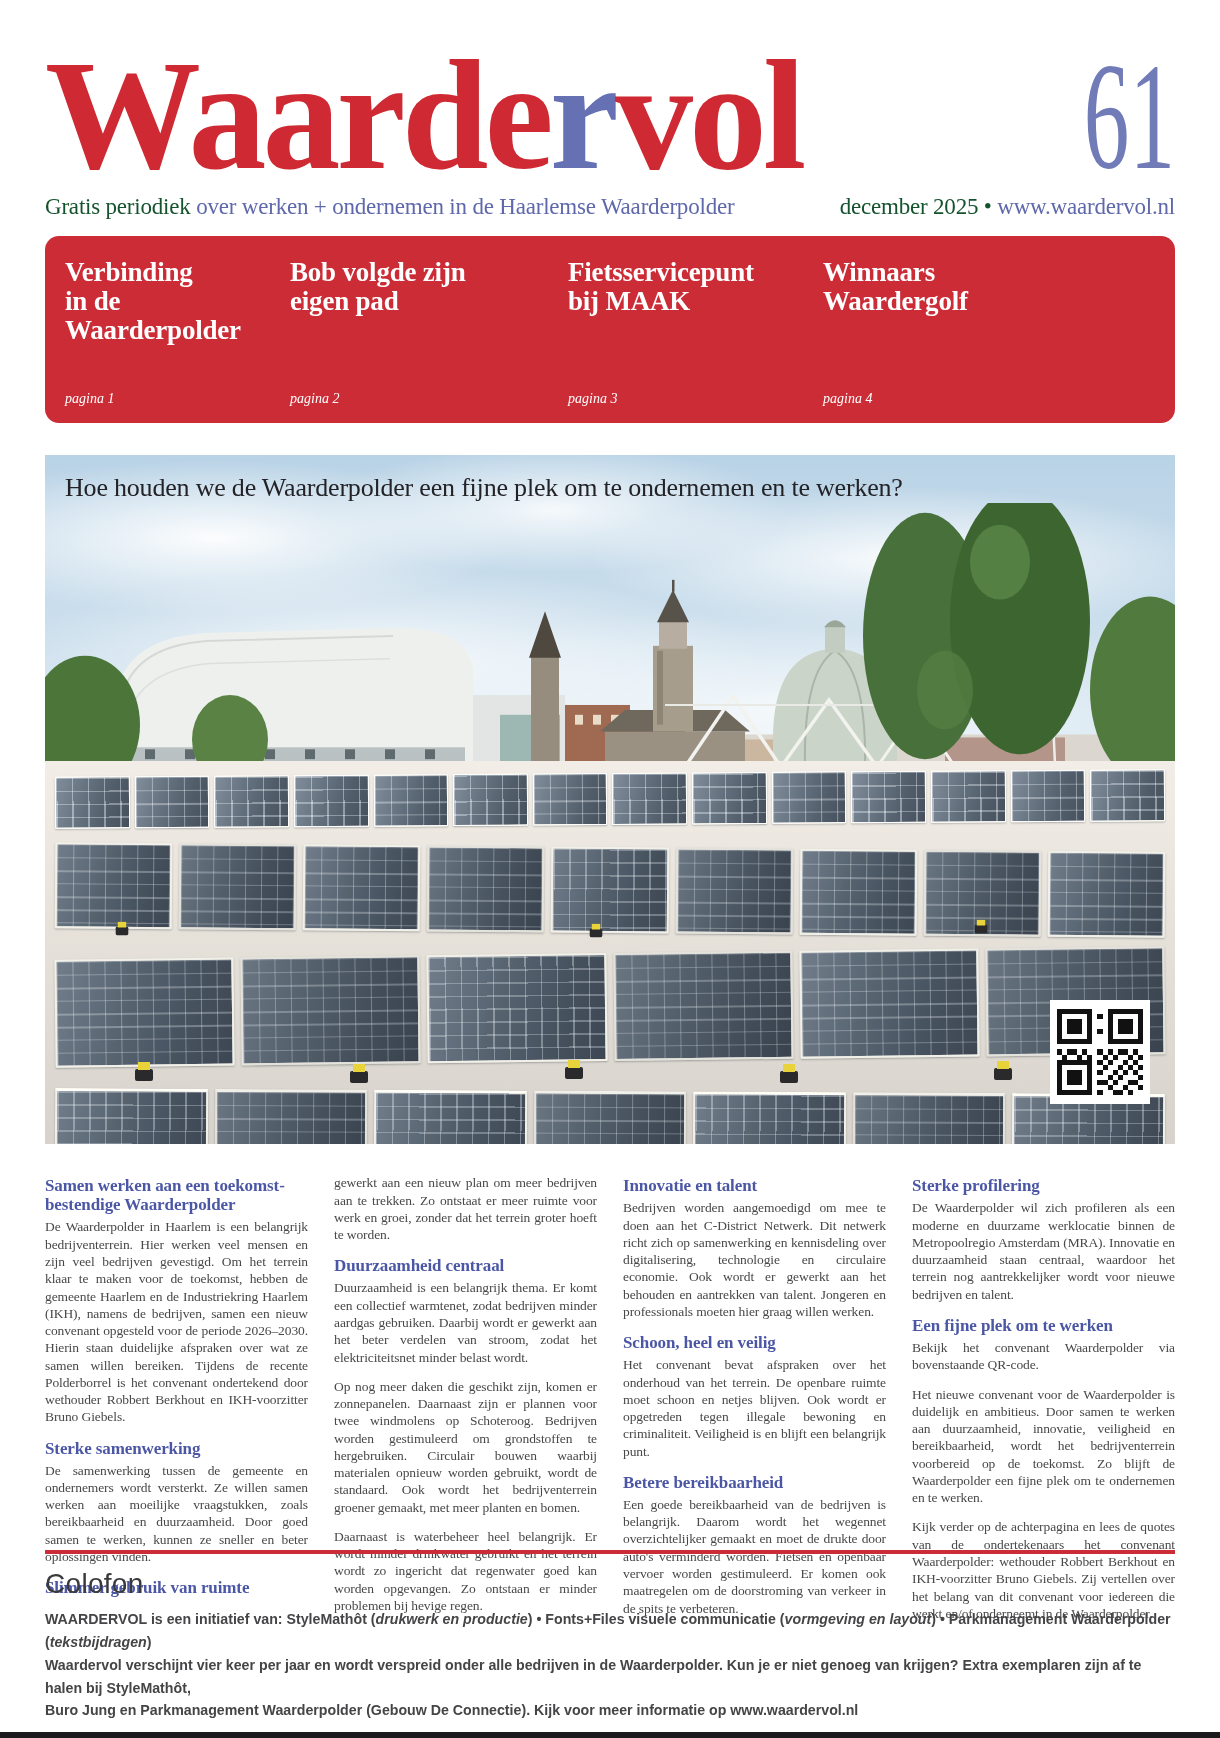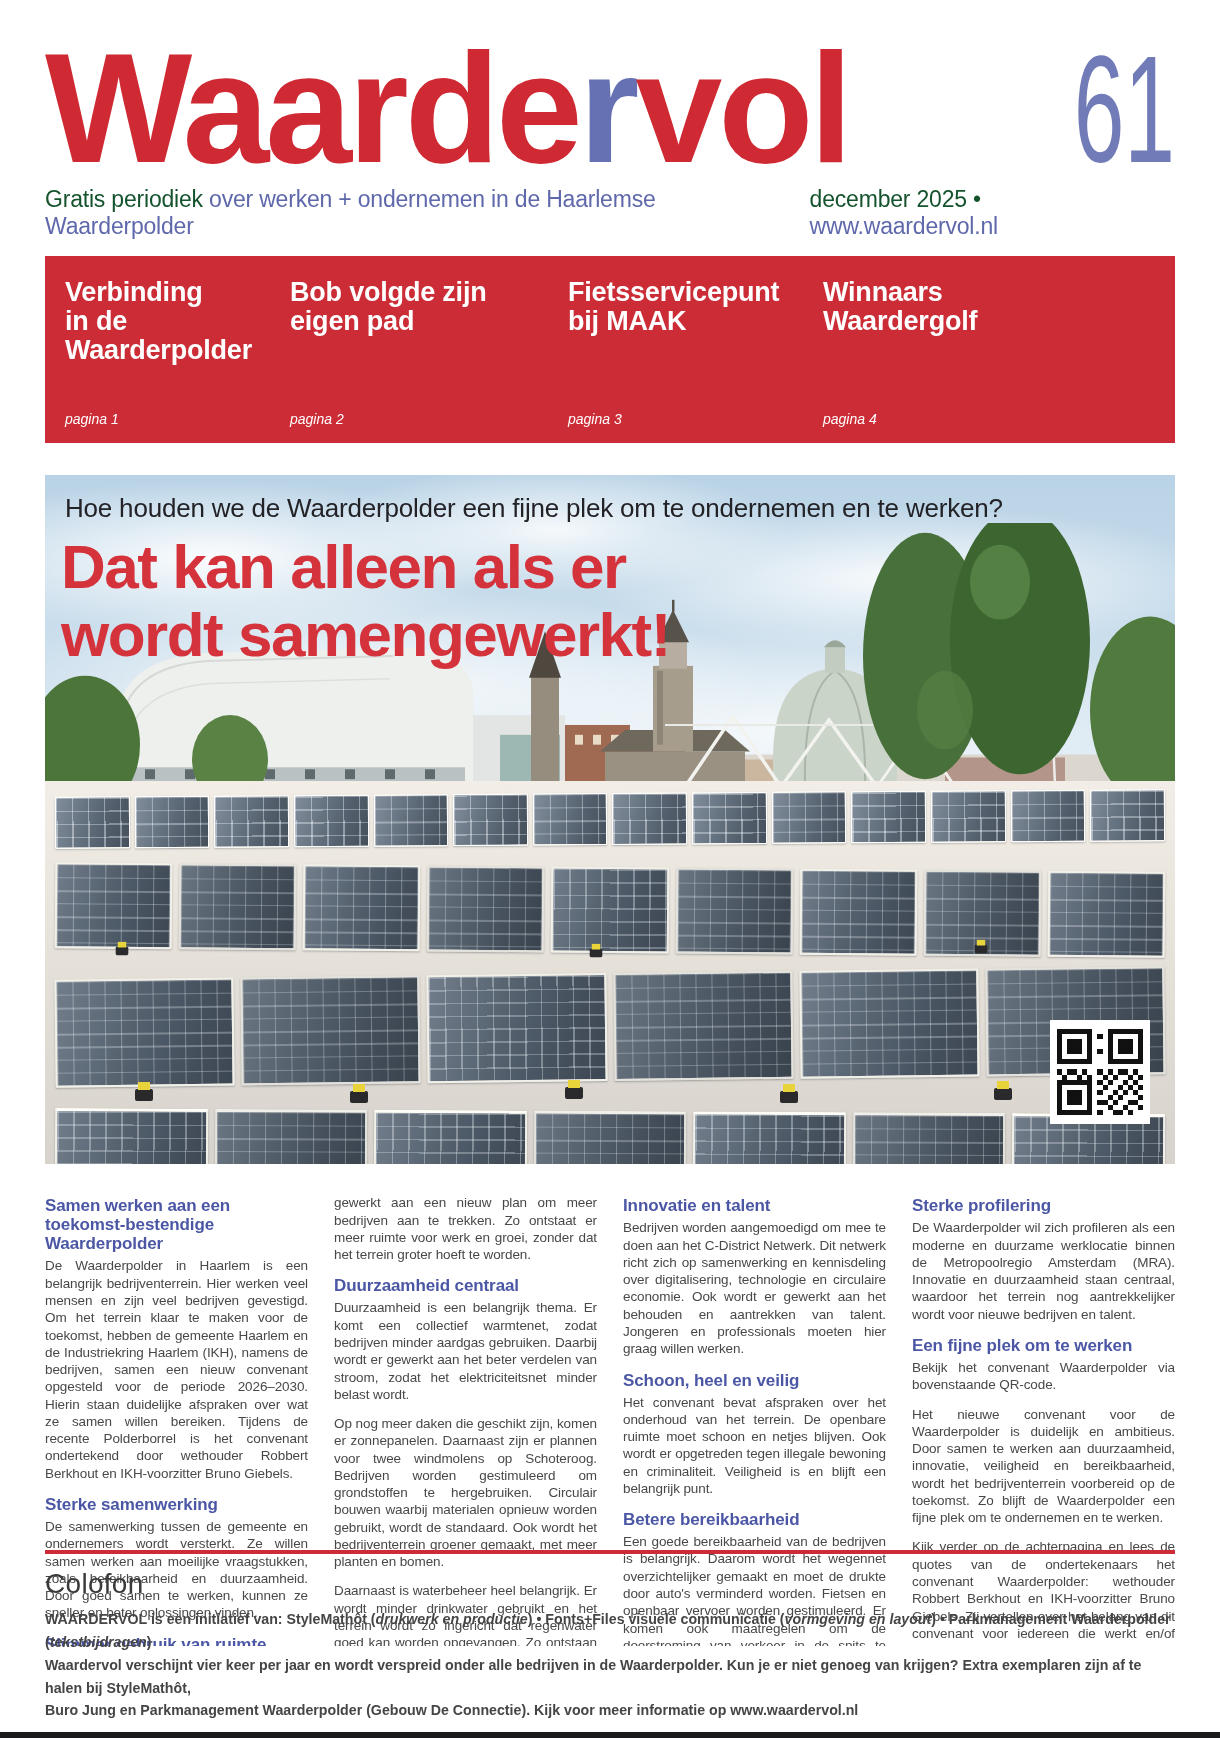--- a/index.html
+++ b/index.html
@@ -1,34 +1,34 @@
 <!DOCTYPE html>
 <html lang="nl"><head>
 <meta charset="utf-8">
 <style>
   html,body{margin:0;padding:0;background:#fff;}
   .page{position:relative;width:1220px;height:1738px;background:#fff;overflow:hidden;
         font-family:"Liberation Sans","DejaVu Sans",sans-serif;}
-  .content{padding:4px 45px;}
+  .content{padding:12px 45px;font-family:Liberation Serif, serif;}
 
   
   .logo-row{display:flex;justify-content:space-between;align-items:baseline;padding-top:34px;}
   .logo{margin:0;font-size:156px;line-height:.9;font-weight:700;letter-spacing:-4px;white-space:nowrap;}
   .logo-red{color:#cf2a33;}
   .logo-blue{color:#6571b2;}
   .issue{font-size:152px;line-height:.8;color:#707bb7;font-weight:400;
          transform:scaleX(.6);transform-origin:bottom right;}
   .tagline-row{display:flex;justify-content:space-between;align-items:baseline;margin-top:8px;
                font-size:23px;font-weight:500;letter-spacing:-.2px;}
   .t-red{color:#14532d;}
   .t-blue{color:#5e68ab;}
 
   
   .teasers{display:grid;grid-template-columns:225px 278px 255px 1fr;background:#cb2c36;
-           margin-top:16px;height:187px;padding:22px 0 16px 20px;box-sizing:border-box;}
+           margin-top:16px;height:187px;padding:22px 0 16px 20px;box-sizing:border-box;border-radius:14px;}
   .teaser{display:flex;flex-direction:column;justify-content:space-between;}
   .teaser-title{color:#fff;font-weight:700;font-size:27px;line-height:1.07;white-space:pre-line;letter-spacing:-.2px;}
   .teaser-page{color:#fff;font-style:italic;font-size:14px;font-weight:500;}
 
   
   .hero{position:relative;margin-top:32px;height:689px;overflow:hidden;background:#e5e5e5;}
   .sky{position:absolute;inset:0;
     background:
       radial-gradient(38% 16% at 15% 12%, rgba(255,255,255,.95), transparent 70%),
       radial-gradient(30% 13% at 45% 8%,  rgba(255,255,255,.85), transparent 70%),
@@ -227,24 +227,20 @@
       <div class="foot small" style="top:470px;left:6%"></div>
       <div class="foot small" style="top:472px;left:48%"></div>
       <div class="foot small" style="top:468px;left:82%"></div>
       <div class="foot" style="top:614px;left:8%"></div>
       <div class="foot" style="top:616px;left:27%"></div>
       <div class="foot" style="top:612px;left:46%"></div>
       <div class="foot" style="top:616px;left:65%"></div>
       <div class="foot" style="top:613px;left:84%"></div>
 
       <div class="hero-kicker">Hoe houden we de Waarderpolder een fijne plek om te ondernemen en te werken?</div>
-      <div class="hero-headline">
-        <span>Dat kan alleen als er</span>
-        <span>wordt samengewerkt!</span>
-      </div>
 
       <div class="qr">
         <svg viewBox="0 0 17 17" shape-rendering="crispEdges" aria-hidden="true">
           <rect x="0" y="0" width="7" height="7" fill="#111"></rect>
             <rect x="1" y="1" width="5" height="5" fill="#fff"></rect>
             <rect x="2" y="2" width="3" height="3" fill="#111"></rect>
           <rect x="10" y="0" width="7" height="7" fill="#111"></rect>
             <rect x="11" y="1" width="5" height="5" fill="#fff"></rect>
             <rect x="12" y="2" width="3" height="3" fill="#111"></rect>
           <rect x="0" y="10" width="7" height="7" fill="#111"></rect>

